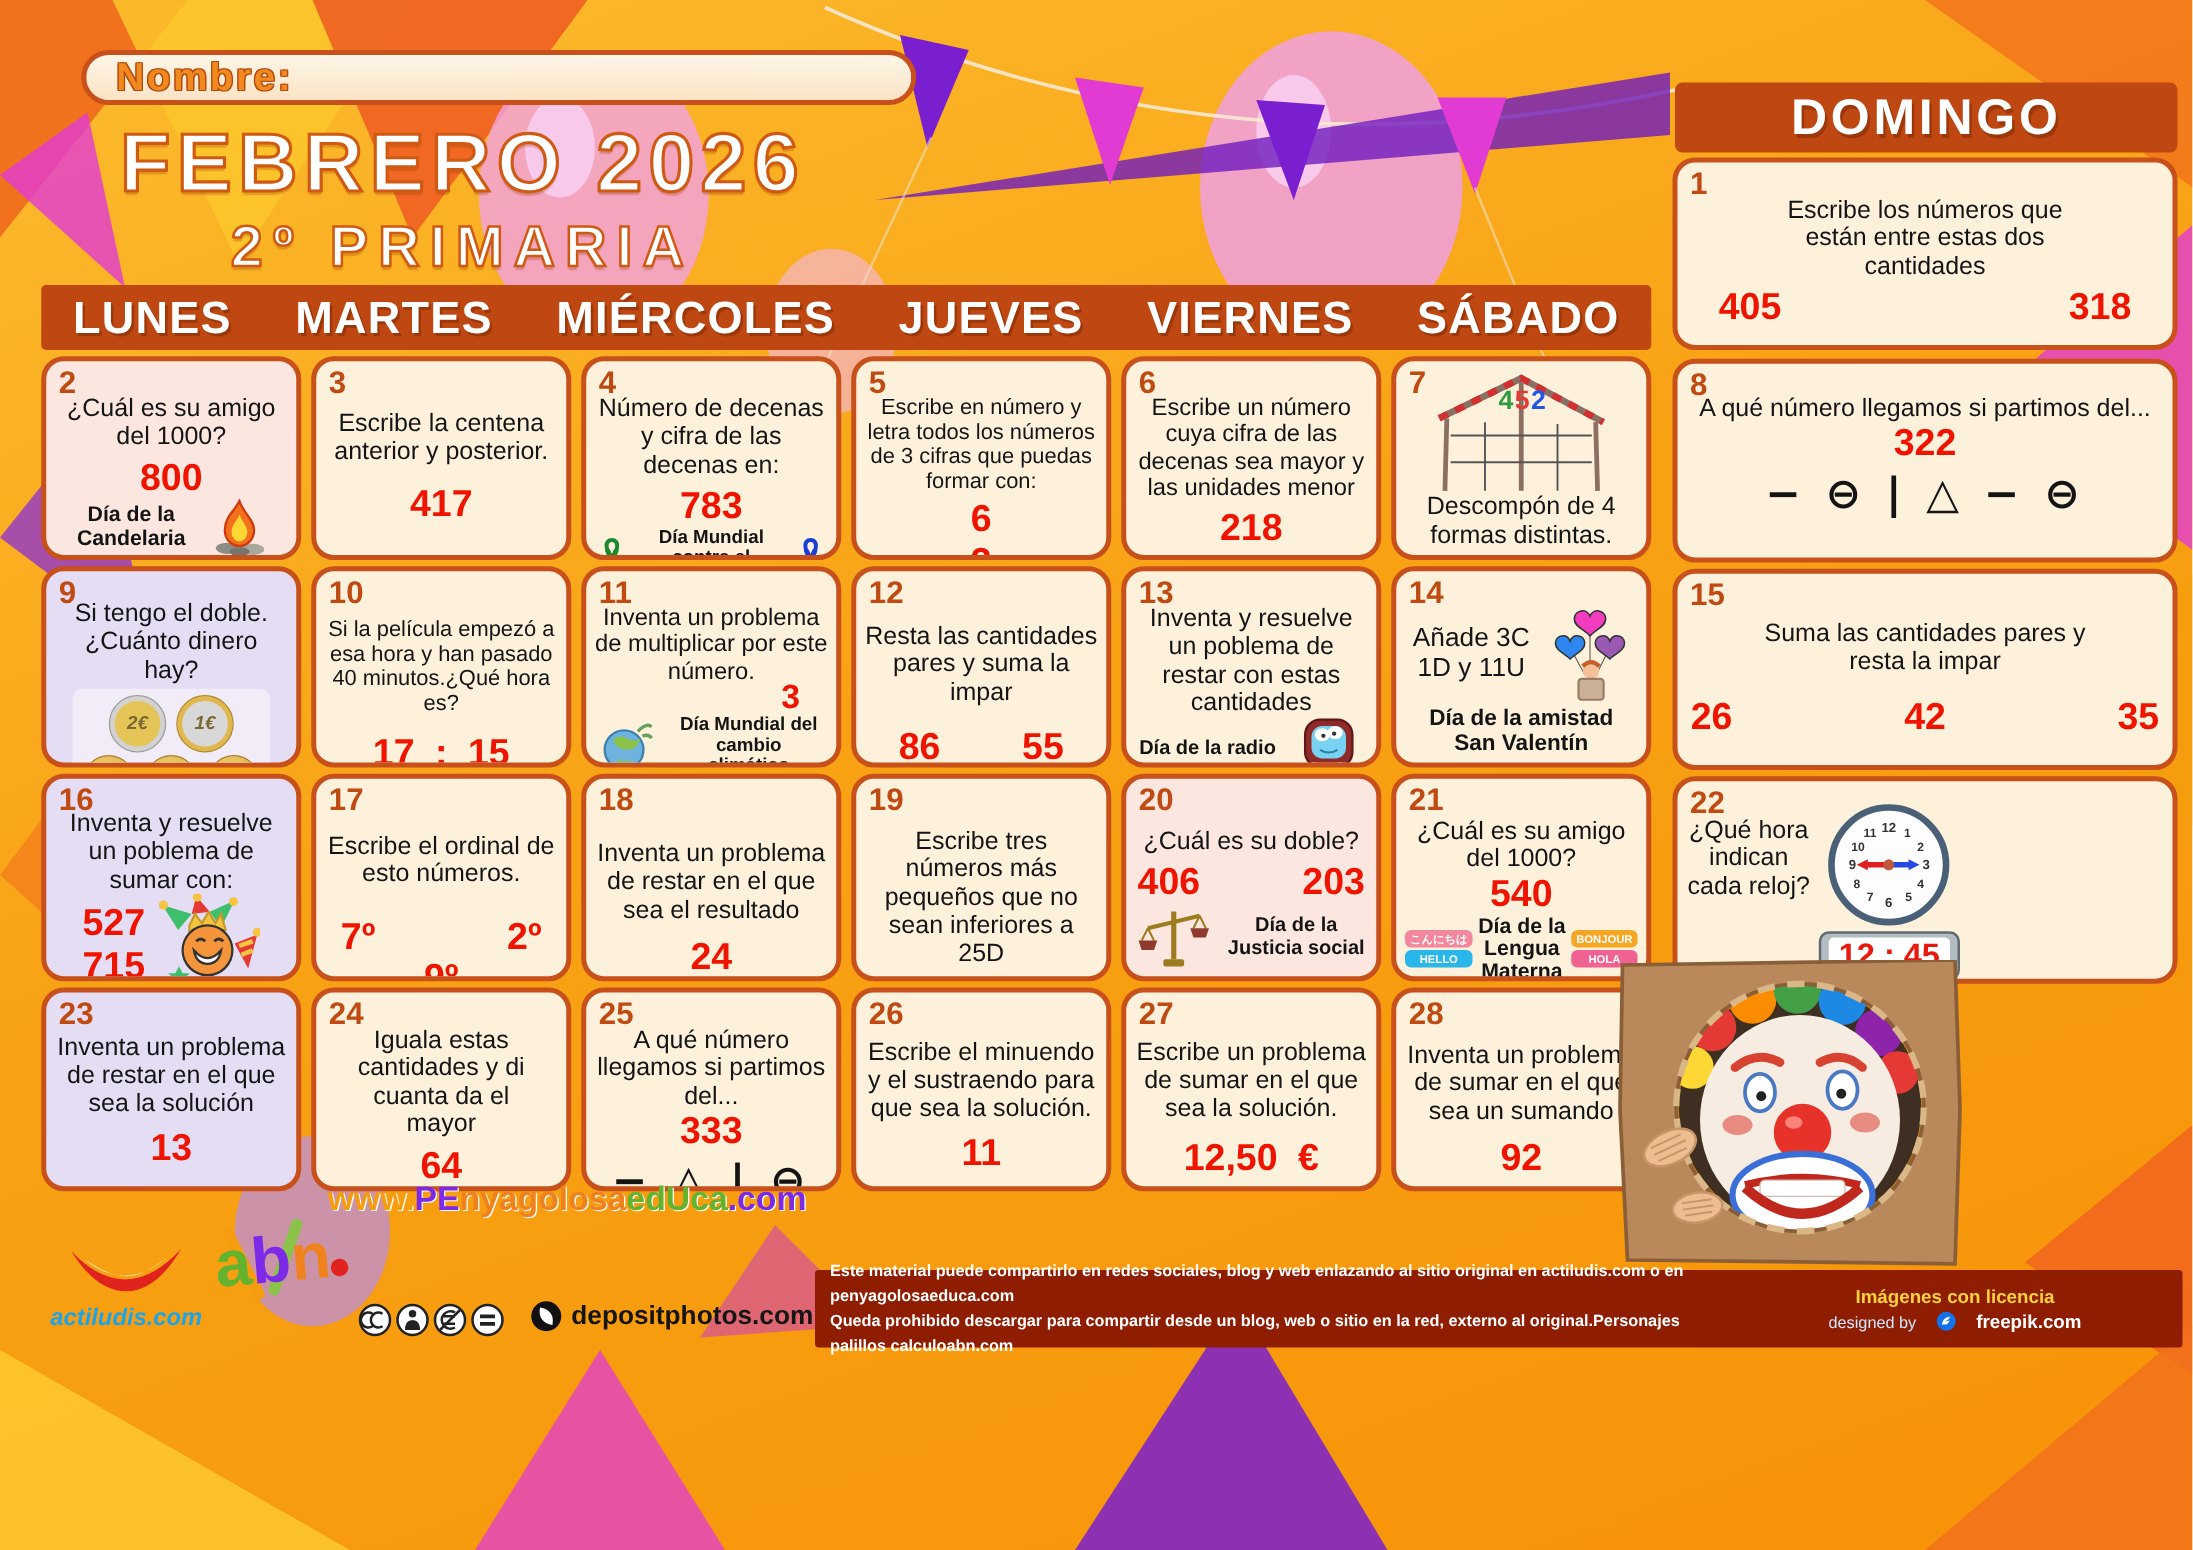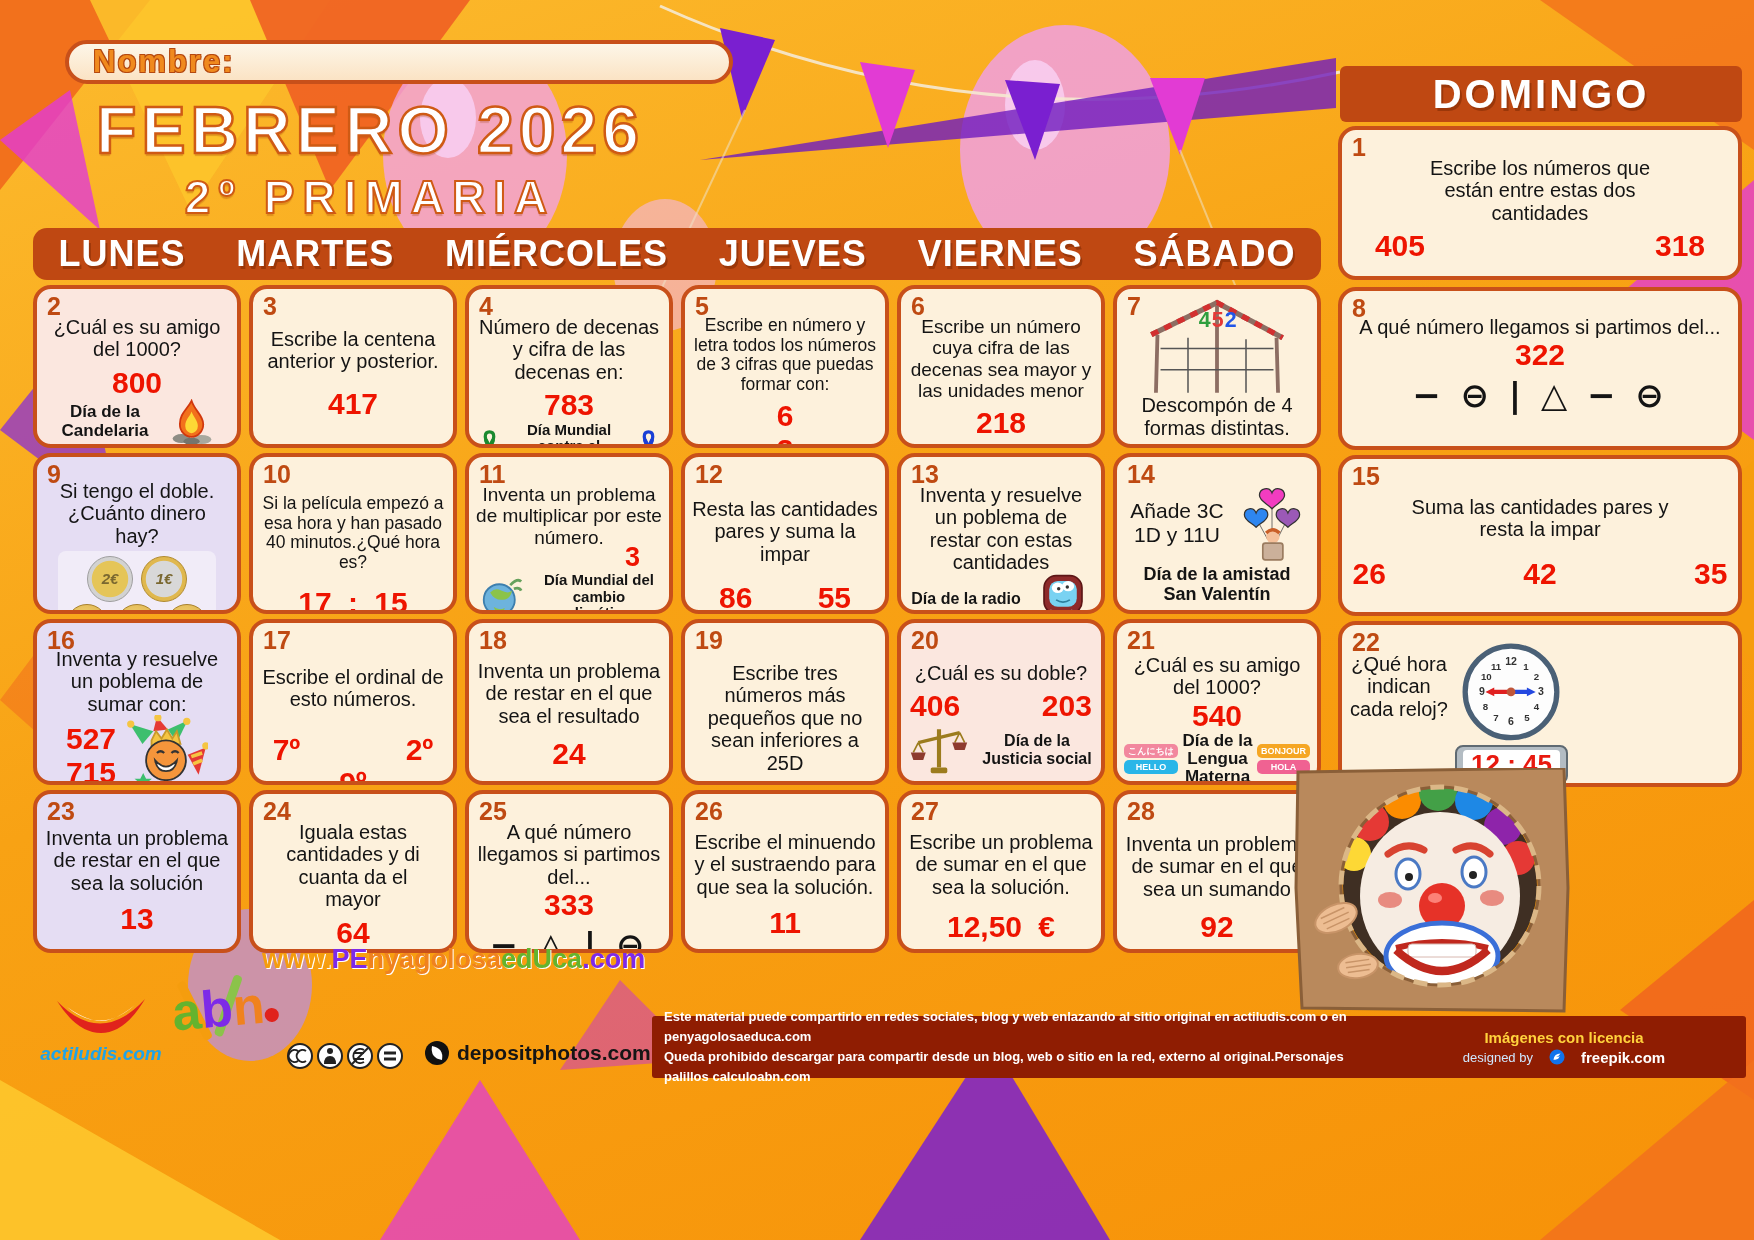--- a/index.html
+++ b/index.html
@@ -22,21 +22,21 @@
         -webkit-text-stroke:2px #cf5a14; text-shadow:0 3px 1px rgba(160,60,8,.3); }
   .sun-head { position:absolute; left:1340px; top:66px; width:402px; height:56px; z-index:2;
     background:#bf4812; border-radius:6px; color:#fff; font-weight:bold; font-size:40px;
     letter-spacing:3px; display:flex; align-items:center; justify-content:center;
     text-shadow:2px 3px 0 rgba(110,35,0,.45); }
 
   
   .grid { position:absolute; left:33px; top:228px; width:1288px; z-index:2;
     display:grid; grid-template-columns:repeat(6,1fr);
     grid-template-rows:52px 163px 161px 166px 163px; row-gap:5px; column-gap:8px; }
-  .weekbar { grid-column:1/7; background:#bf4812; border-radius:14px; display:flex;
+  .weekbar { grid-column:1/7; background:#bf4812; border-radius:4px; display:flex;
     align-items:center; justify-content:space-around; color:#fff; font-weight:bold;
     font-size:36px; letter-spacing:1px; text-shadow:2px 3px 0 rgba(110,35,0,.45); }
   .cell { position:relative; border:4px solid #c8501a; border-radius:18px; background:#fdf1dc;
     padding:27px 7px 5px; text-align:center; font-size:20px; line-height:1.12; color:#141414;
     display:flex; flex-direction:column; align-items:center; overflow:hidden; }
   .sun-cell { position:absolute; left:1338px; width:404px; z-index:2; }
   .bg-lav { background:#e5ddf3; }
   .bg-rose { background:#fbe7df; }
   .dnum { position:absolute; top:3px; left:10px; color:#bf4a12; font-weight:bold; font-size:25px; }
   .q { width:100%; }
@@ -334,21 +334,21 @@
     </div>
 
     <div class="cell" style="grid-area:4/2">
       <span class="dnum">17</span>
       <div class="q" style="margin-top:16px">Escribe el ordinal de esto números.</div>
       <div class="ans" style="margin-top:22px; word-spacing:18px">7º    2º    9º</div>
     </div>
 
     <div class="cell" style="grid-area:4/3">
       <span class="dnum">18</span>
-      <div class="q" style="margin-top:10px">Inventa un problema de restar en el que sea el resultado</div>
+      <div class="q" style="margin-top:22px">Inventa un problema de restar en el que sea el resultado</div>
       <div class="ans" style="margin-top:10px">24</div>
     </div>
 
     <div class="cell" style="grid-area:4/4">
       <span class="dnum">19</span>
       <div class="q" style="margin-top:12px">Escribe tres números más pequeños que no sean inferiores a 25D</div>
       <div class="ans">273</div>
     </div>
 
     <div class="cell bg-rose" style="grid-area:4/5">

